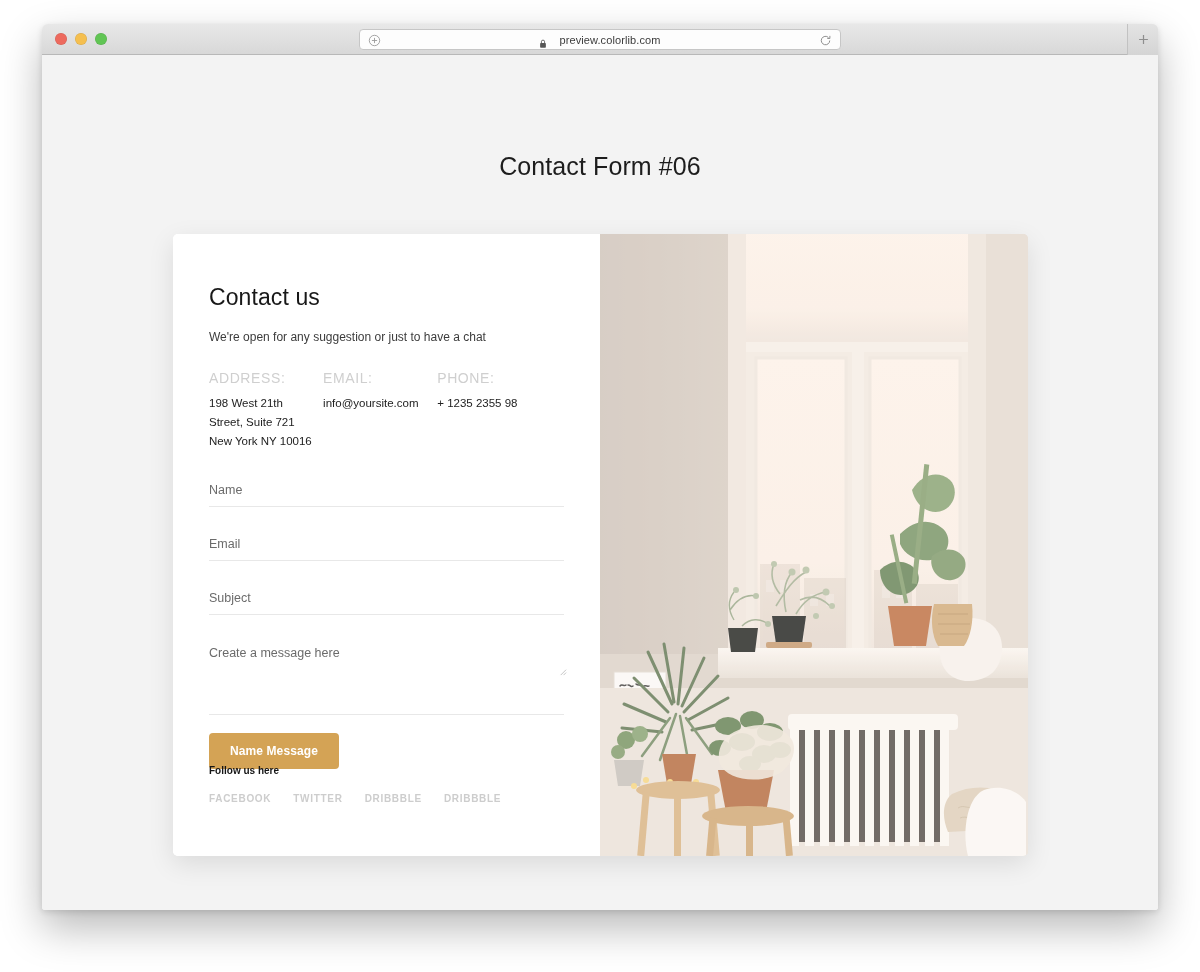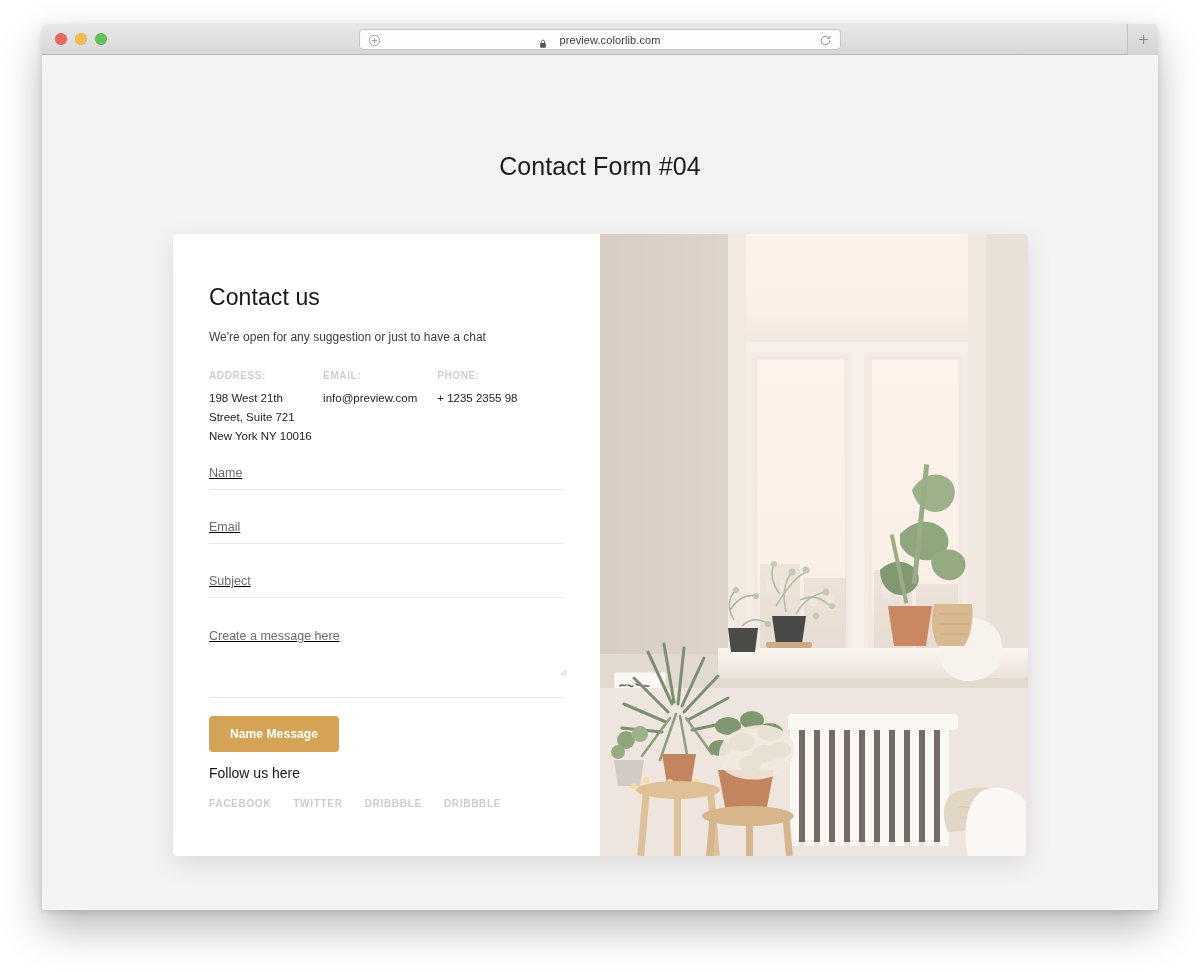--- a/index.html
+++ b/index.html
@@ -155,34 +155,34 @@
   .details-row {
     margin-top: 26px;
     display: flex;
   }
   .detail-col { }
   .detail-col.address { width: 126px; }
   .detail-col.email   { width: 126px; }
   .detail-col.phone   { width: 140px; }
 
   .detail-label {
-    font-size: 10px;
-    font-weight: 700;
+    font-size: 14px;
+    font-weight: 400;
     letter-spacing: .6px;
     color: #cfcfcf;
   }
   .detail-value {
     margin-top: 8px;
     font-size: 11.5px;
     color: #222222;
     line-height: 19px;
   }
 
   
-  .fields { margin-top: 14px; text-decoration: underline; }
+  .fields { margin-top: 26px; }
 
   .field {
     width: 355px;
     border: none;
     border-bottom: 1px solid #e8e8e8;
     outline: none;
     display: block;
     background: transparent;
     font-family: "Liberation Sans", sans-serif;
     font-size: 12.5px;
@@ -220,22 +220,22 @@
     cursor: pointer;
     letter-spacing: .1px;
   }
 
   .follow-block {
     position: absolute;
     left: 36px;
     top: 531px;
   }
   .follow-heading {
-    font-size: 14px;
-    font-weight: 400;
+    font-size: 10px;
+    font-weight: 700;
     color: #161616;
   }
   .social-row {
     margin-top: 17px;
     display: flex;
     gap: 22px;
   }
   .social-link {
     font-size: 10px;
     font-weight: 700;
@@ -291,39 +291,39 @@
 
     <div class="newtab-button">
       <svg width="13" height="13" viewBox="0 0 16 16" stroke="currentColor" stroke-width="1.5">
         <path d="M8 2.6v10.8M2.6 8h10.8"></path>
       </svg>
     </div>
   </div>
 
   <div class="viewport">
 
-    <h1 class="page-title">Contact Form #04</h1>
+    <h1 class="page-title">Contact Form #06</h1>
 
     <div class="contact-card">
 
       <div class="form-pane">
 
         <h2 class="form-heading">Contact us</h2>
         <p class="form-sub">We're open for any suggestion or just to have a chat</p>
 
         <div class="details-row">
           <div class="detail-col address">
             <div class="detail-label">ADDRESS:</div>
             <div class="detail-value" style="white-space:pre-line">198 West 21th
 Street, Suite 721
 New York NY 10016</div>
           </div>
           <div class="detail-col email">
             <div class="detail-label">EMAIL:</div>
-            <div class="detail-value">info@preview.com</div>
+            <div class="detail-value">info@yoursite.com</div>
           </div>
           <div class="detail-col phone">
             <div class="detail-label">PHONE:</div>
             <div class="detail-value">+ 1235 2355 98</div>
           </div>
         </div>
 
         <div class="fields">
           <input class="field" type="text" placeholder="Name" style="">
           <input class="field" type="text" placeholder="Email" style="">

